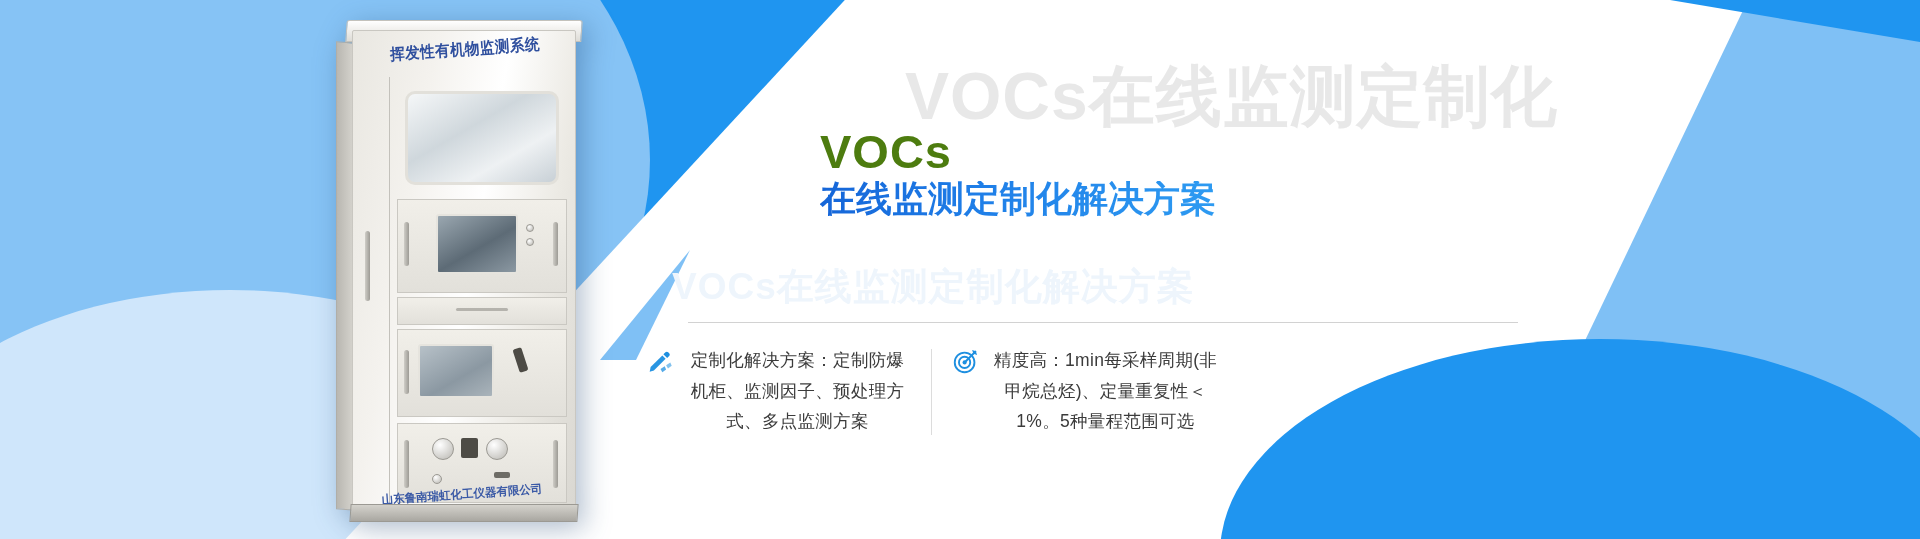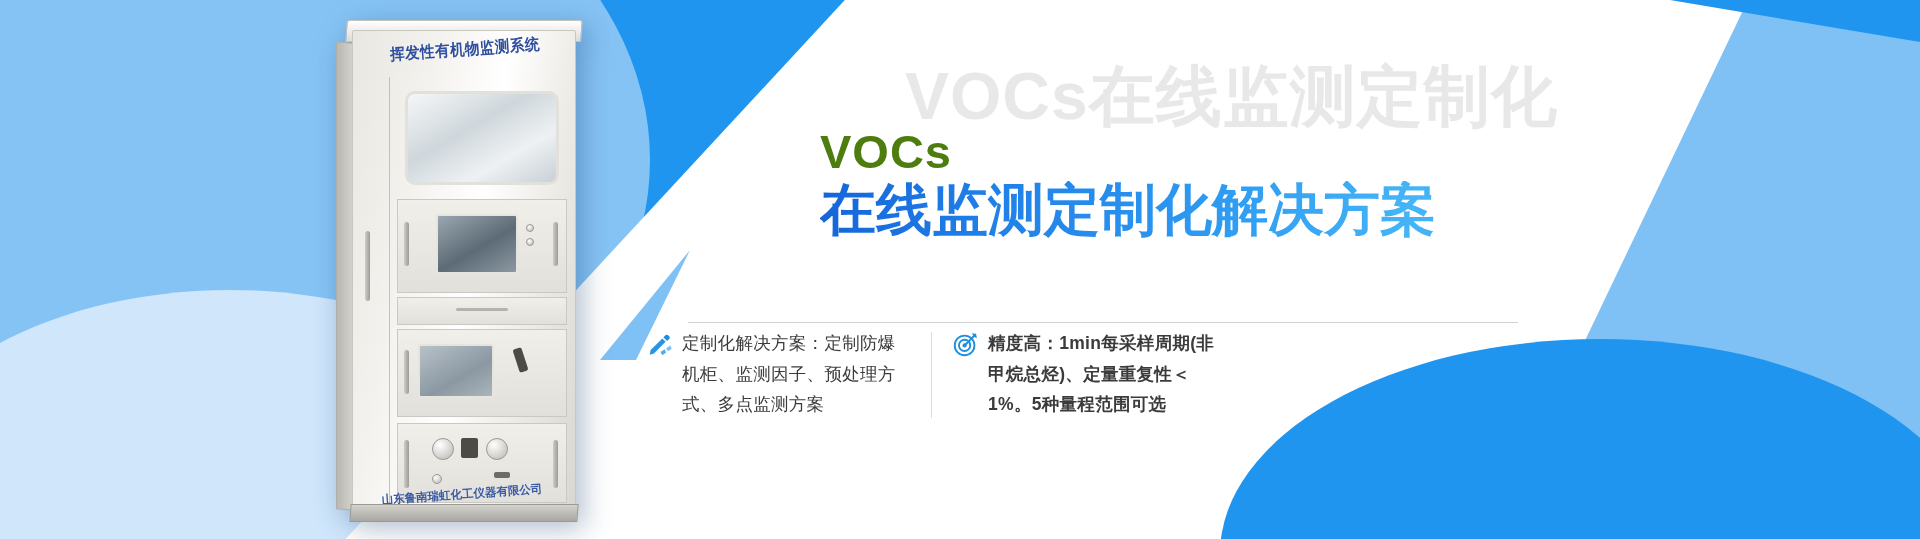--- a/index.html
+++ b/index.html
@@ -134,21 +134,21 @@
   }
   .headline-eyebrow {
     font-size: 47px;
     font-weight: 700;
     color: #4d7c0f;
     line-height: 1;
     letter-spacing: 1px;
   }
   .headline-main {
     margin-top: 6px;
-    font-size: 56px;
+    font-size: 36px;
     font-weight: 700;
     line-height: 1.05;
     white-space: nowrap;
     background: linear-gradient(95deg, #1565d8 0%, #1f7fe8 22%, #2e9cf2 55%, #45b5f7 80%, #2f9ff0 100%);
     -webkit-background-clip: text;
     background-clip: text;
     color: transparent;
     font-family: Liberation Serif, serif;
     -webkit-text-fill-color: transparent;
   }
@@ -160,24 +160,25 @@
     top: 322px;
     width: 830px;
     height: 1px;
     background: #d2d2d2;
   }
 
   
   .features {
     position: absolute;
     left: 645px;
-    top: 328px;
+    top: 345px;
     width: 900px;
     display: flex;
     align-items: flex-start;
+    text-align: center;
   }
   .feature {
     display: flex;
     align-items: flex-start;
     padding-right: 18px;
     position: relative;
   }
   .feature + .feature { padding-left: 20px; }
   .feature-sep {
     position: absolute;
@@ -195,21 +196,21 @@
     margin-top: 1px;
   }
   .feature-icon svg { display: block; width: 30px; height: 30px; }
   .feature-text {
     font-size: 17.5px;
     line-height: 1.75;
     color: #3b3b3b;
     letter-spacing: .3px;
   }
   .f1 { width: 268px; }
-  .f2 { width: 272px; font-weight: bold; }
+  .f2 { width: 272px; }
   .f3 { width: 280px; }
 
   
   .cabinet {
     position: absolute;
     left: 330px;
     top: 12px;
     width: 268px;
     height: 512px;
     filter: drop-shadow(6px 6px 14px rgba(20,60,110,.35));
@@ -336,20 +337,21 @@
   <div class="bg-ellipse-c"></div>
   <div class="bg-ellipse-a"></div>
   <div class="bg-ellipse-b"></div>
   <div class="bg-white-wedge"></div>
   <div class="bg-right-wedge"></div>
   <div class="bg-right-sliver"></div>
   <div class="bg-right-bottom"></div>
   <div class="bg-wedge-accent"></div>
 
   <div class="watermark watermark-top">VOCs在线监测定制化</div>
+  <div class="watermark watermark-bottom">VOCs在线监测定制化解决方案</div>
 
   <div class="cabinet">
     <div class="cab-side"></div>
     <div class="cab-top"></div>
     <div class="cab-body">
 
       <div class="cab-door-line" style="top:46px;height:430px;"></div>
       <div class="cab-handle" style="left:12px;top:200px;height:70px;"></div>
 
       <div class="cab-window"></div>

